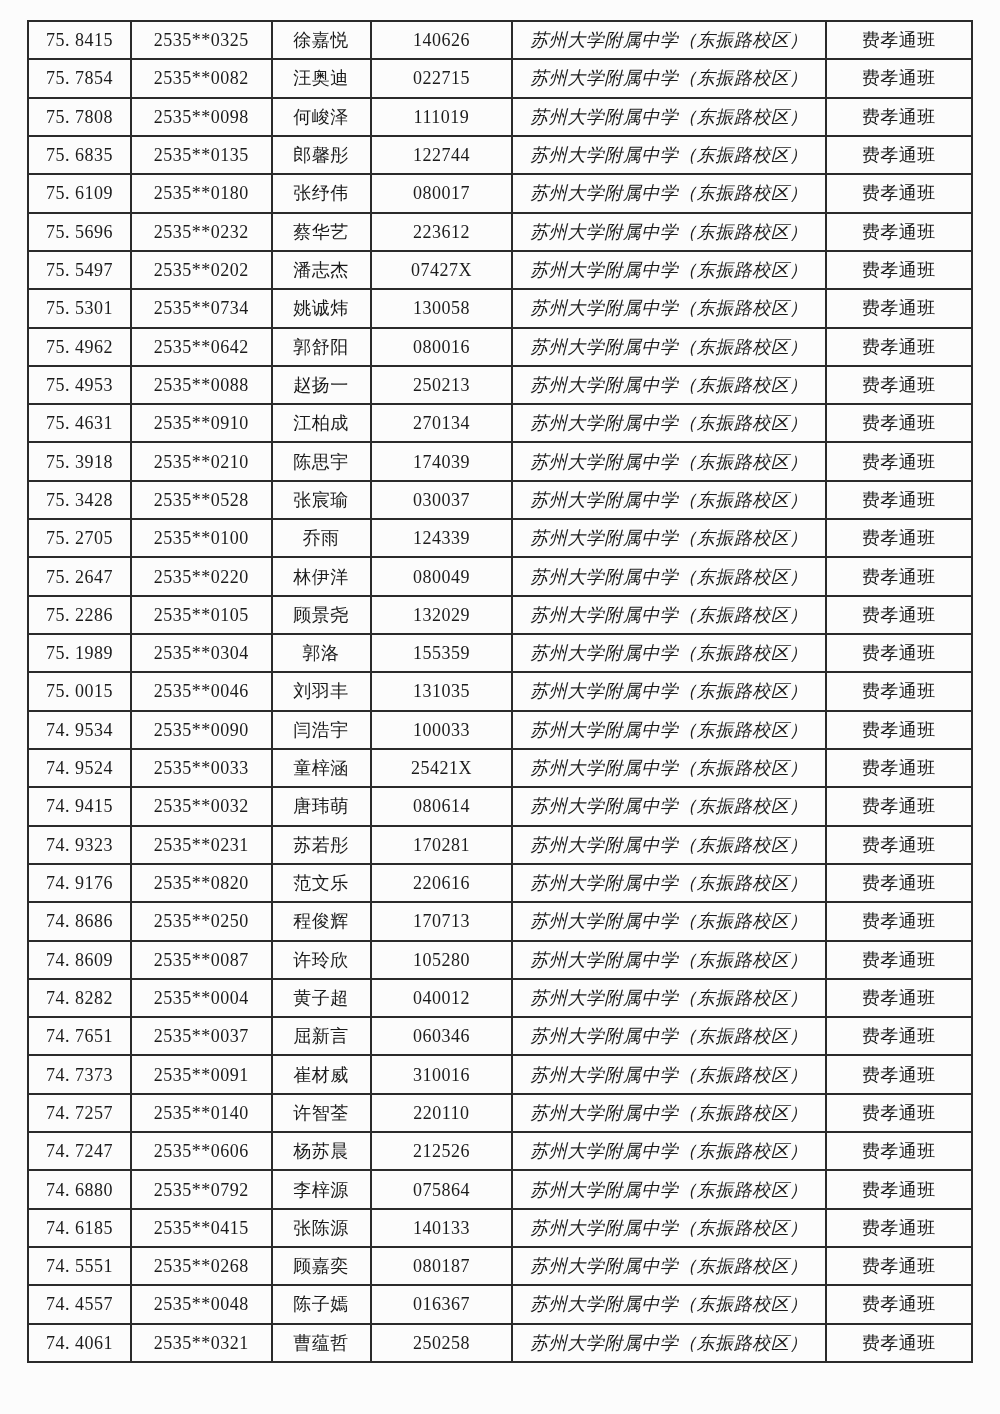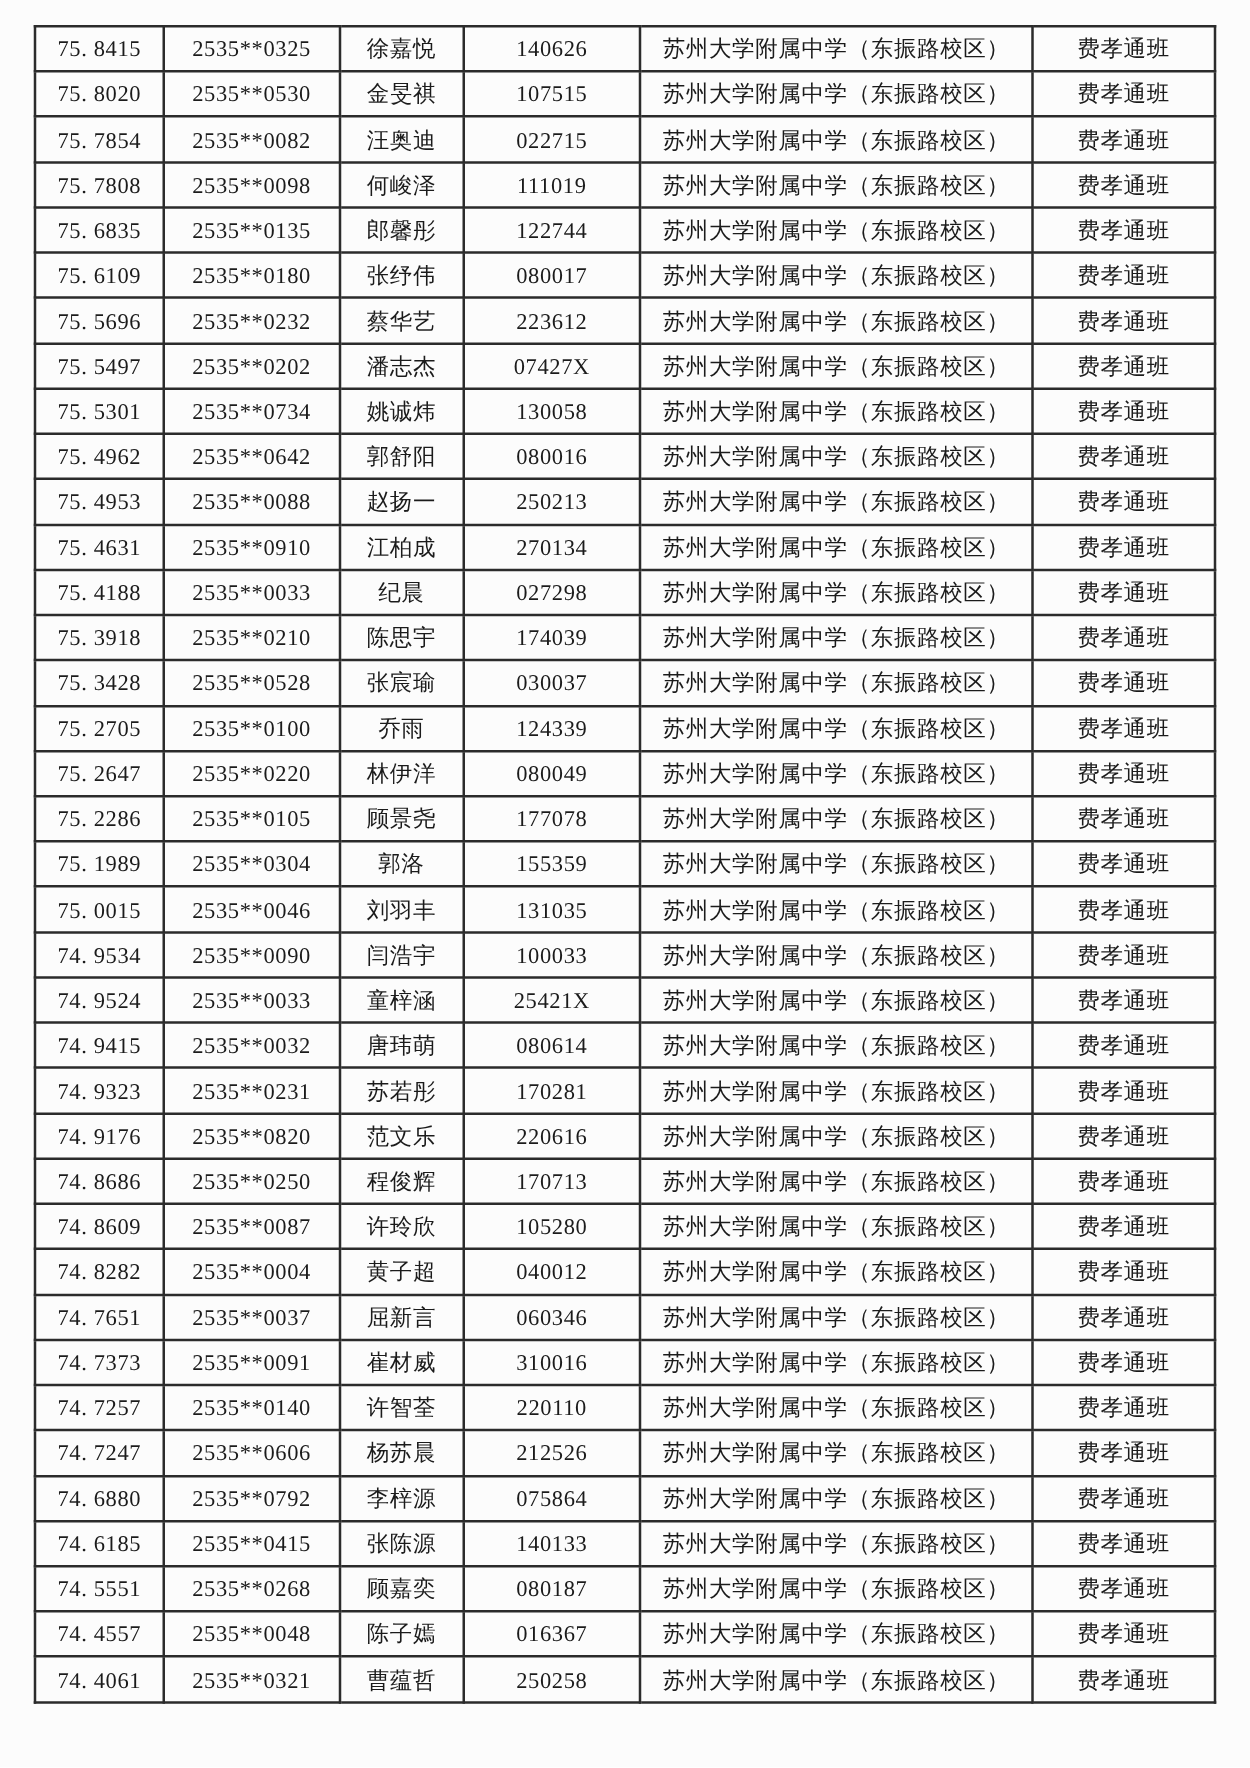--- a/index.html
+++ b/index.html
@@ -35,20 +35,21 @@
     padding: 0 2px;
     white-space: nowrap;
     overflow: hidden;
     letter-spacing: 0.5px;
   }
   td.c-score, td.c-id, td.c-code {
     font-variant-numeric: tabular-nums;
   }
   td.c-school {
     letter-spacing: 0px;
+    font-style: italic;
   }
 </style>
 </head>
 <body>
 
 <div class="page">
   <table class="roster">
     <colgroup>
       <col style="width:10.9%">
       <col style="width:14.9%">
@@ -60,28 +61,20 @@
     <tbody id="roster-body">
   <tr>
     <td class="c-score">75. 8415</td>
     <td class="c-id">2535**0325</td>
     <td class="c-name">徐嘉悦</td>
     <td class="c-code">140626</td>
     <td class="c-school">苏州大学附属中学（东振路校区）</td>
     <td class="c-class">费孝通班</td>
   </tr>
 
-  <tr>
-    <td class="c-score">75. 8020</td>
-    <td class="c-id">2535**0530</td>
-    <td class="c-name">金旻祺</td>
-    <td class="c-code">107515</td>
-    <td class="c-school">苏州大学附属中学（东振路校区）</td>
-    <td class="c-class">费孝通班</td>
-  </tr>
 
   <tr>
     <td class="c-score">75. 7854</td>
     <td class="c-id">2535**0082</td>
     <td class="c-name">汪奥迪</td>
     <td class="c-code">022715</td>
     <td class="c-school">苏州大学附属中学（东振路校区）</td>
     <td class="c-class">费孝通班</td>
   </tr>
 
@@ -160,28 +153,20 @@
 
   <tr>
     <td class="c-score">75. 4631</td>
     <td class="c-id">2535**0910</td>
     <td class="c-name">江柏成</td>
     <td class="c-code">270134</td>
     <td class="c-school">苏州大学附属中学（东振路校区）</td>
     <td class="c-class">费孝通班</td>
   </tr>
 
-  <tr>
-    <td class="c-score">75. 4188</td>
-    <td class="c-id">2535**0033</td>
-    <td class="c-name">纪晨</td>
-    <td class="c-code">027298</td>
-    <td class="c-school">苏州大学附属中学（东振路校区）</td>
-    <td class="c-class">费孝通班</td>
-  </tr>
 
   <tr>
     <td class="c-score">75. 3918</td>
     <td class="c-id">2535**0210</td>
     <td class="c-name">陈思宇</td>
     <td class="c-code">174039</td>
     <td class="c-school">苏州大学附属中学（东振路校区）</td>
     <td class="c-class">费孝通班</td>
   </tr>
 
@@ -209,21 +194,21 @@
     <td class="c-name">林伊洋</td>
     <td class="c-code">080049</td>
     <td class="c-school">苏州大学附属中学（东振路校区）</td>
     <td class="c-class">费孝通班</td>
   </tr>
 
   <tr>
     <td class="c-score">75. 2286</td>
     <td class="c-id">2535**0105</td>
     <td class="c-name">顾景尧</td>
-    <td class="c-code">177078</td>
+    <td class="c-code">132029</td>
     <td class="c-school">苏州大学附属中学（东振路校区）</td>
     <td class="c-class">费孝通班</td>
   </tr>
 
   <tr>
     <td class="c-score">75. 1989</td>
     <td class="c-id">2535**0304</td>
     <td class="c-name">郭洛</td>
     <td class="c-code">155359</td>
     <td class="c-school">苏州大学附属中学（东振路校区）</td>

